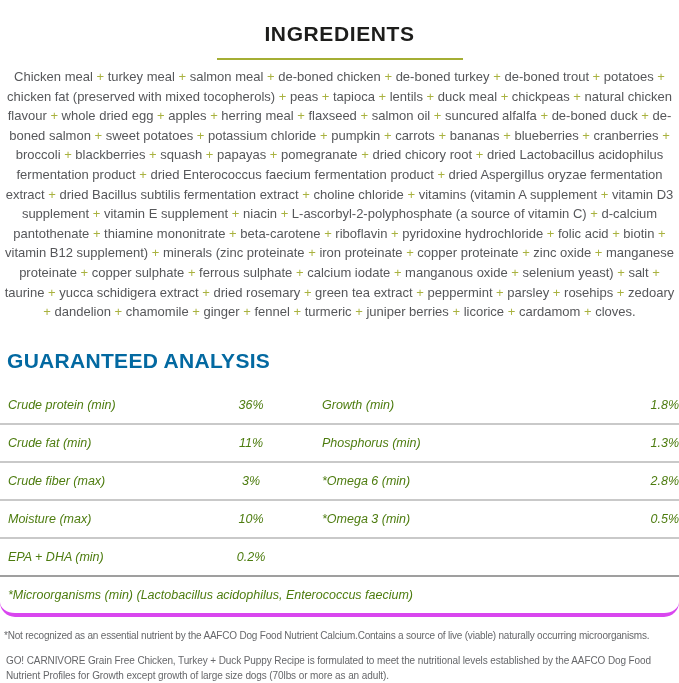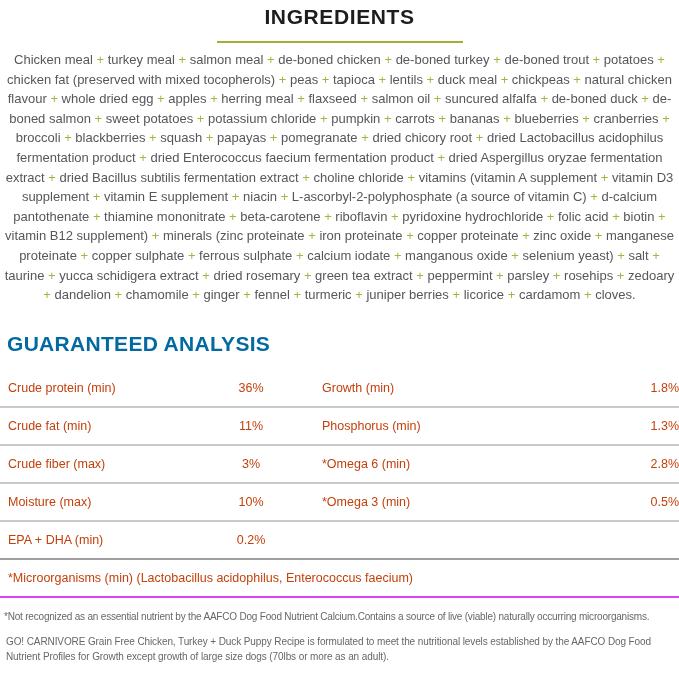--- a/index.html
+++ b/index.html
@@ -2,50 +2,51 @@
 <html><head>
 <meta charset="utf-8">
 <style>
   html, body { margin: 0; padding: 0; background: #ffffff; }
   .page {
     width: 679px; height: 683px; background: #ffffff; overflow: hidden;
     font-family: "Liberation Sans", sans-serif; position: relative;
     box-sizing: border-box;
   }
   .ing-title {
-    margin: 0; padding-top: 5px; text-align: center;
+    margin: 0; padding-top: 22px; text-align: center;
     font-size: 21px; font-weight: bold; letter-spacing: 0.6px;
     color: #1d1d1b; line-height: 24px;
   }
   .rule {
     width: 246px; height: 2px; margin: 12px auto 0;
     background: #a4ae34;
   }
   .ing-text {
     margin: 7px 3px 0; text-align: center;
     font-size: 13px; line-height: 19.6px; color: #56575a;
   }
   .plus { color: #a9b23f; }
   .ga-title {
     margin: 27px 0 0 7px; font-size: 21px; font-weight: bold;
     letter-spacing: 0.3px; color: #0369a1; line-height: 24px;
   }
-  .ga-table { margin-top: 14px; font-size: 12.5px; color: #c2410c; }
+  .ga-table { margin-top: 14px; font-size: 12.5px; color: #4d7c0f; font-style: italic; }
   .ga-row {
     display: flex; align-items: center; height: 36px;
     border-bottom: 2px solid #c9c9c9;
   }
   .ga-row.dark-border { border-bottom-color: #9f9f9f; }
   .cell-l1 { width: 212px; padding-left: 8px; box-sizing: border-box; }
   .cell-v1 { width: 78px; text-align: center; }
   .cell-l2 { flex: 1; padding-left: 32px; box-sizing: border-box; }
   .cell-v2 { width: 164px; text-align: right; }
   .ga-wide {
     display: flex; align-items: center; height: 36px;
-    border-bottom: 2px solid #d946ef;
+    border-bottom: 4px solid #d946ef;
+    border-radius: 15px;
   }
   .wide-label { flex: 1; padding-left: 8px; }
   .wide-value { padding-right: 29px; }
   .fn1 {
     margin: 12px 4px 0 4px; font-size: 10px; letter-spacing: -0.2px;
     color: #66676a; line-height: 13px; white-space: nowrap;
   }
   .fn2 {
     margin: 11px 8px 0 6px; font-size: 10px; letter-spacing: -0.1px;
     color: #66676a; line-height: 15px;

